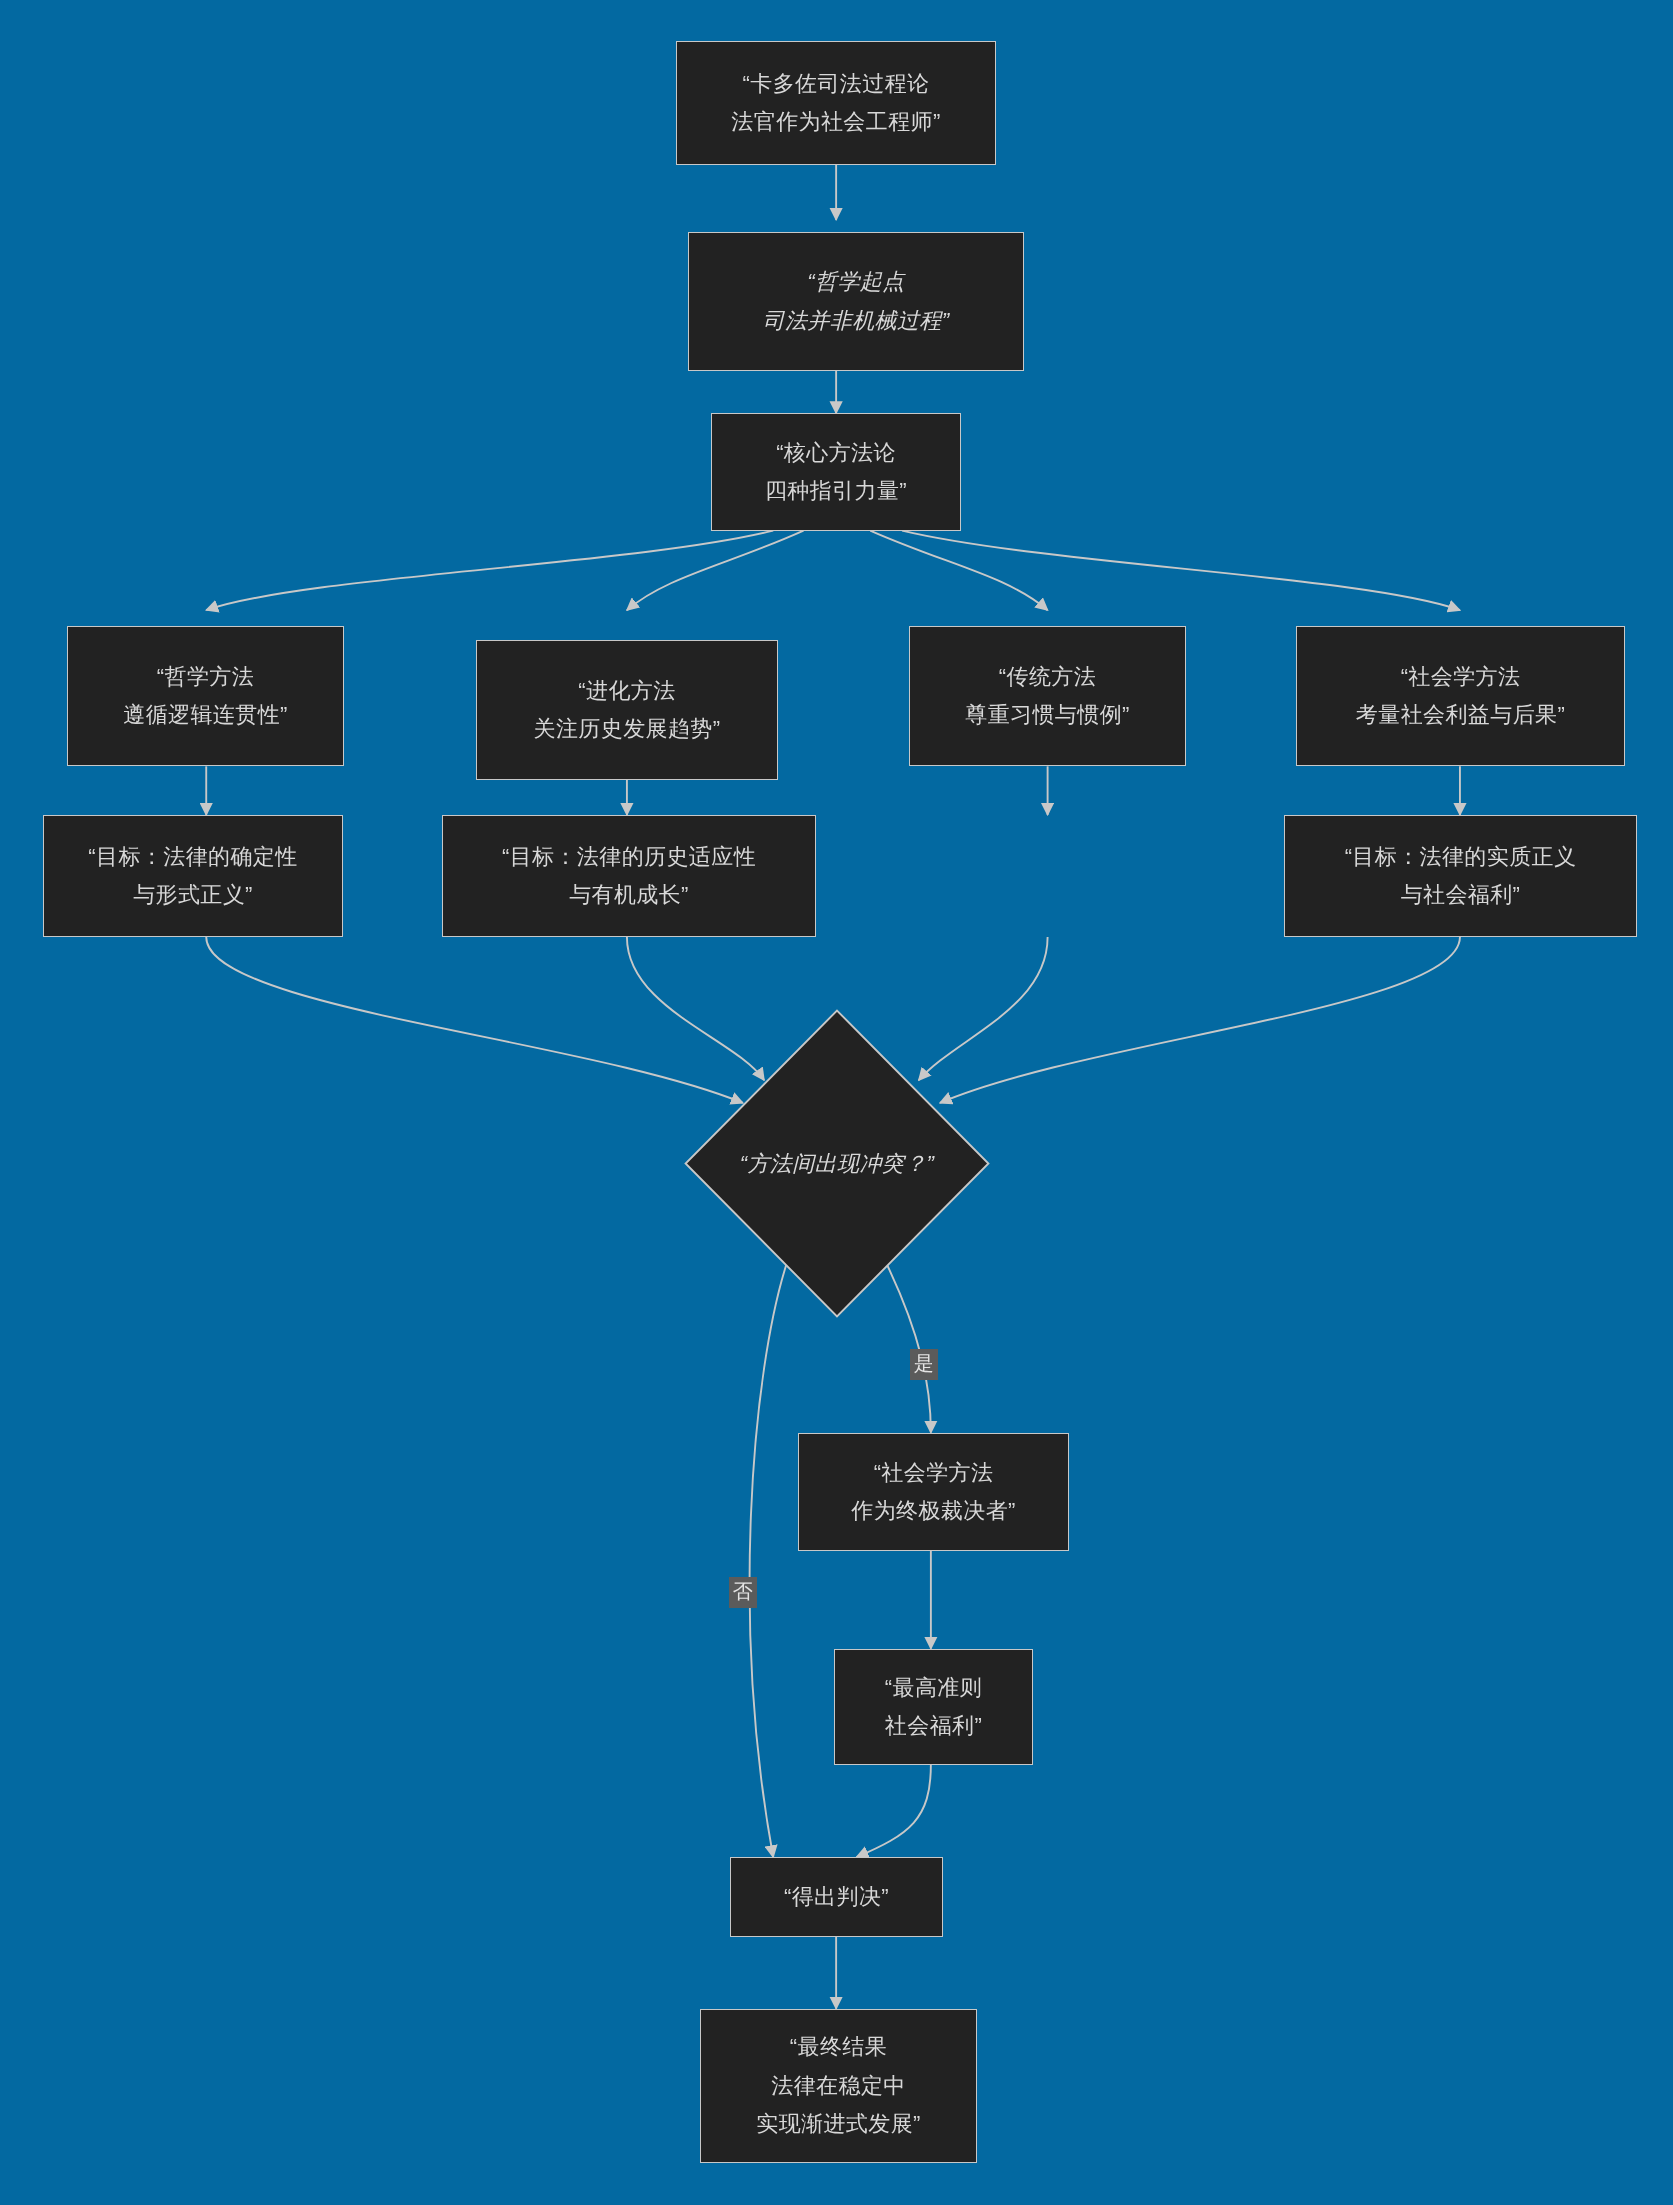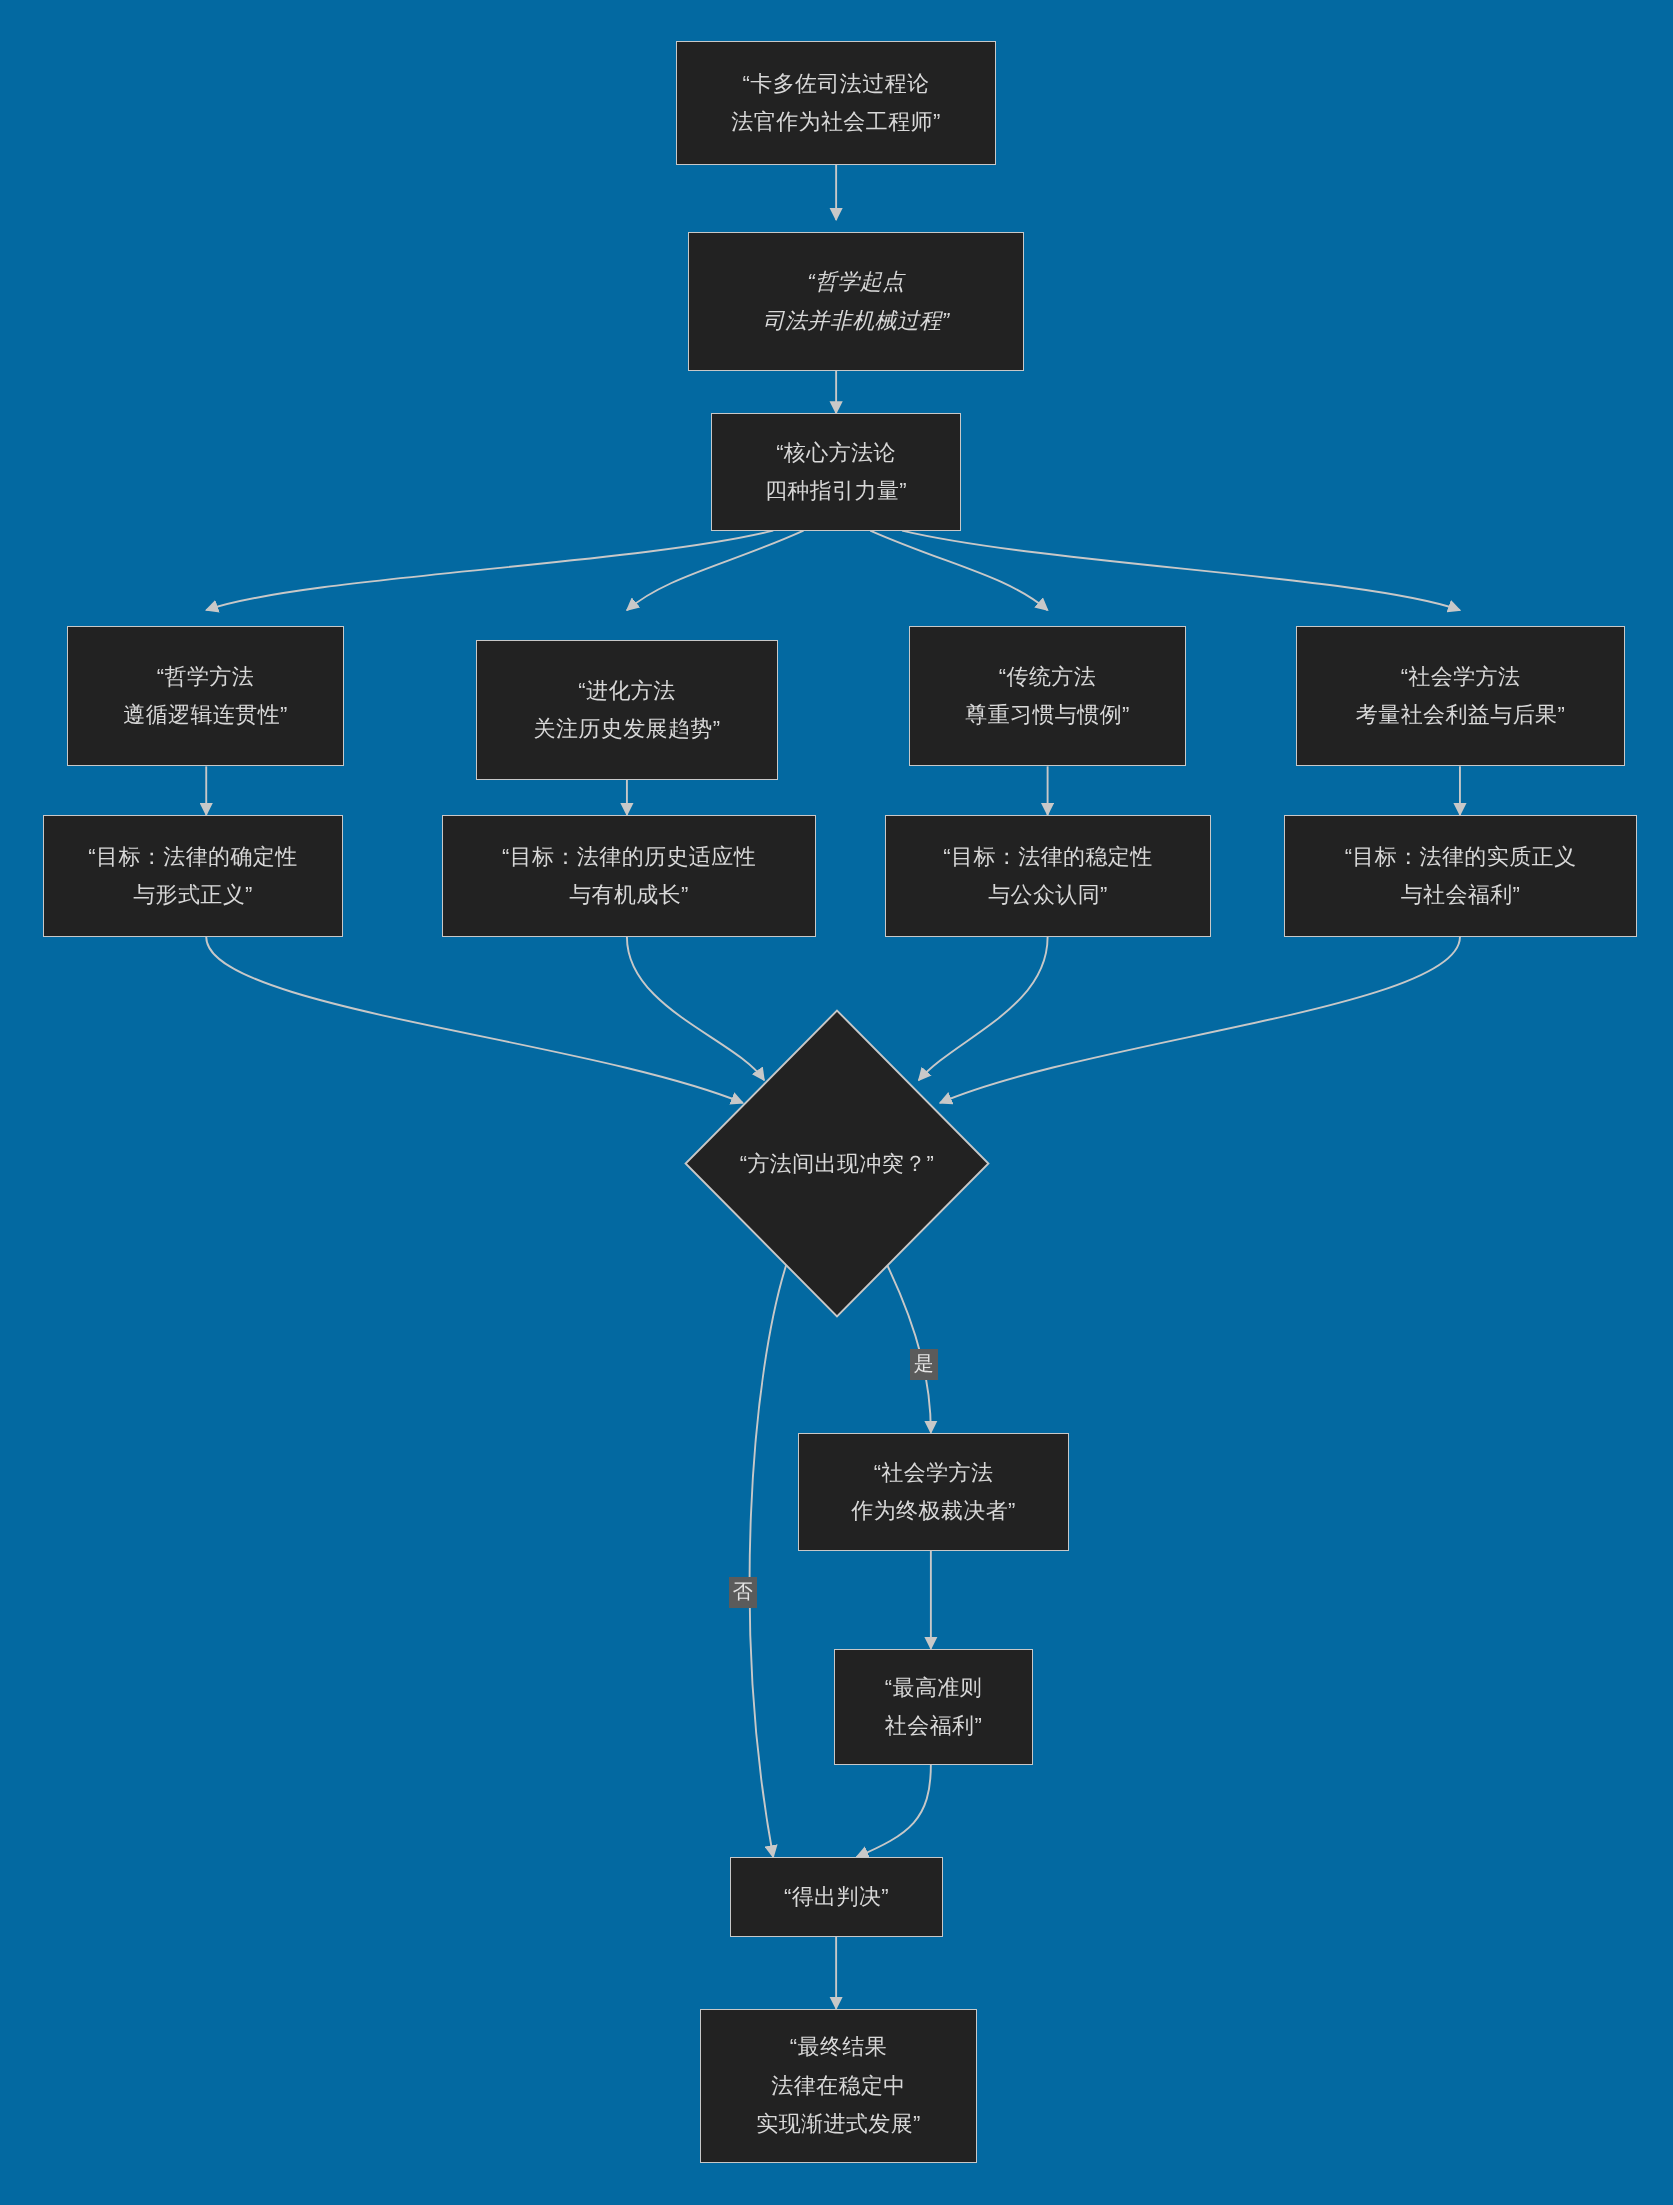--- a/index.html
+++ b/index.html
@@ -35,20 +35,21 @@
     text-align: center;
     font-size: 22px;
     line-height: 1.75;
     letter-spacing: 0.4px;
     white-space: pre-line;
     padding: 3px 7.6px;
   }
   .diamond-wrap {
     position: absolute;
     pointer-events: none;
+    font-style: italic;
   }
   .diamond-label {
     position: absolute;
     display: flex;
     align-items: center;
     justify-content: center;
     color: #d8d8d8;
     font-size: 22px;
     text-align: center;
     letter-spacing: 0.4px;
@@ -135,24 +136,20 @@
   <div class="node" style="left:43px; top:815px; width:300px; height:122px;">
     <span>“目标：法律的确定性
 与形式正义”</span>
   </div>
 
   <div class="node" style="left:442px; top:815px; width:374px; height:122px;">
     <span>“目标：法律的历史适应性
 与有机成长”</span>
   </div>
 
-  <div class="node" style="left:885px; top:815px; width:326px; height:122px;">
-    <span>“目标：法律的稳定性
-与公众认同”</span>
-  </div>
 
   <div class="node" style="left:1284px; top:815px; width:353px; height:122px;">
     <span>“目标：法律的实质正义
 与社会福利”</span>
   </div>
 
   <div class="diamond-wrap" style="left:678px; top:1003px; width:318px; height:321px;">
     <svg width="318" height="321" viewBox="0 0 420 424">
       <polygon points="210,10 410,212 210,414 10,212" fill="#222222" stroke="#c8c8c8" stroke-width="2.5"></polygon>
     </svg>

